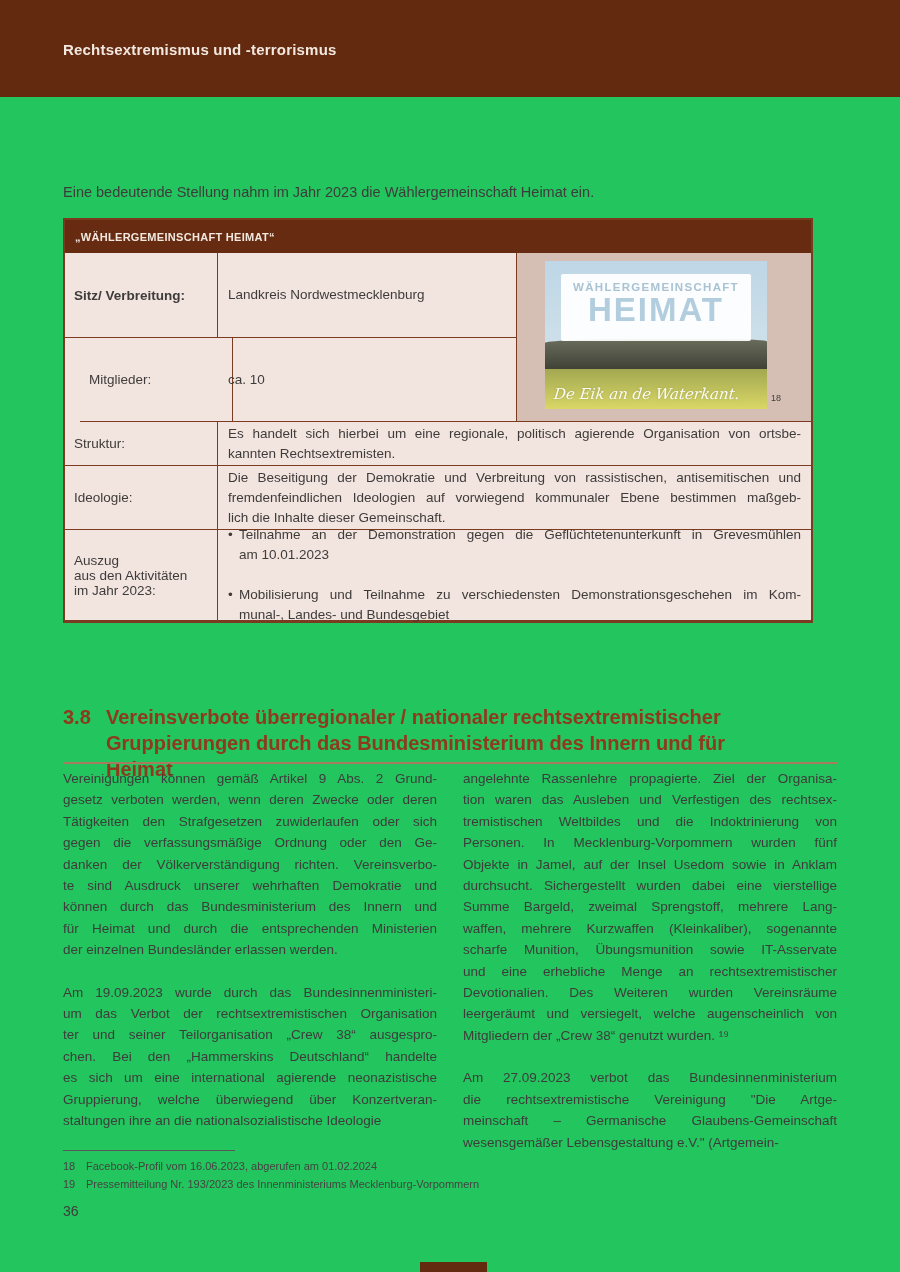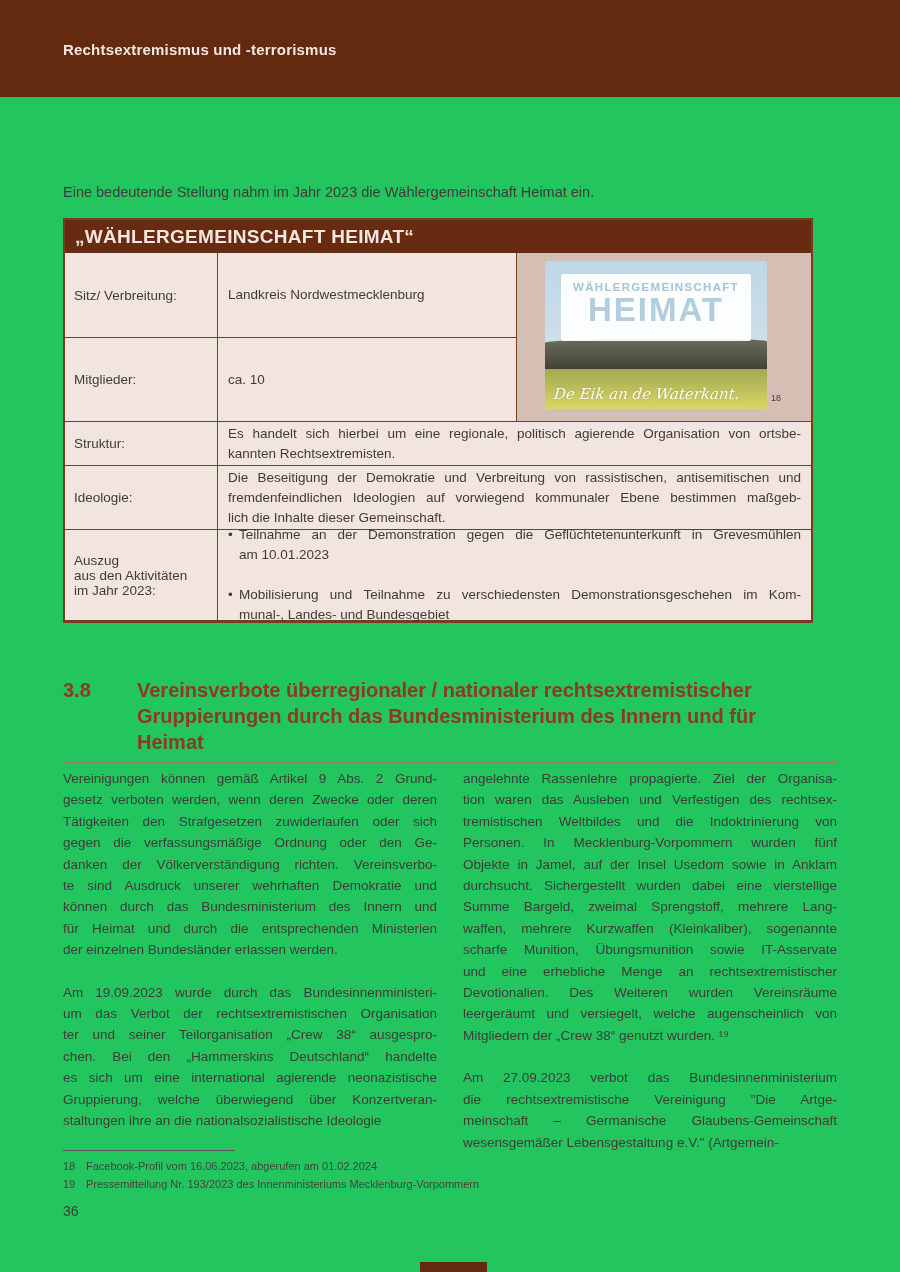--- a/index.html
+++ b/index.html
@@ -13,30 +13,30 @@
   .banner { position:absolute; left:0; top:0; width:900px; height:97px; background:#632a10; }
   .banner-title {
     position:absolute; left:63px; top:41px; color:#f2e8df;
     font-size:15px; font-weight:bold; letter-spacing:0.2px;
   }
   
   .intro { position:absolute; left:63px; top:184px; width:774px; font-size:14.5px; }
   
   .infobox { position:absolute; left:63px; top:218px; width:750px; border:2px solid #7b3b20; border-bottom-width:3px; }
   .infobox-header { height:33px; background:#662b10; display:flex; align-items:center; padding-left:10px; }
-  .infobox-title { color:#f2e8df; font-size:19px; font-weight:bold; letter-spacing:0.3px; }
+  .infobox-title { color:#f2e8df; font-size:11px; font-weight:bold; letter-spacing:0.3px; }
   .infobox-body { position:relative; width:746px; height:367px; background:#f2e4de; font-size:13.5px; }
   .cell { position:absolute; border-color:#7b3b20; border-style:solid; border-width:0; }
   .label-cell { display:flex; align-items:center; padding:4px 8px 4px 9px; border-right-width:1px; }
   .value-cell { display:flex; flex-direction:column; justify-content:center; padding:4px 10px; line-height:20px; }
   .bb { border-bottom-width:1px; }
   
-  .r1l { left:0; top:0; width:153px; height:85px; }
+  .r1l { left:0; top:0; width:153px; height:85px;font-weight:bold; }
   .r1v { left:153px; top:0; width:299px; height:85px; border-right-width:1px; }
-  .r2l { left:0; top:85px; width:153px; height:84px; }
+  .r2l { left:15px; top:85px; width:153px; height:84px; }
   .r2v { left:153px; top:85px; width:299px; height:84px; border-right-width:1px;justify-content:center; }
   .imgc { left:452px; top:0; width:294px; height:169px; background:#d5bfb4; border-bottom-width:1px; }
   .r3l { left:0; top:169px; width:153px; height:44px; }
   .r3v { left:153px; top:169px; width:593px; height:44px; }
   .r4l { left:0; top:213px; width:153px; height:64px; }
   .r4v { left:153px; top:213px; width:593px; height:64px; }
   .r5l { left:0; top:277px; width:153px; height:90px; }
   .r5v { left:153px; top:277px; width:593px; height:90px; }
   .just .line { text-align:justify; text-align-last:justify; }
   .just .line:last-child { text-align-last:left; }
@@ -53,21 +53,21 @@
     background:linear-gradient(#a3a851,#d9d766); }
   .photo-logo-box { position:absolute; left:7%; top:9%; width:86%; height:45%;
     background:rgba(255,255,255,0.93); border-radius:2px; text-align:center; }
   .logo-line1 { margin-top:7px; font-size:11.5px; font-weight:bold; letter-spacing:1.3px; color:#a9c3d3; }
   .logo-line2 { font-size:33px; font-weight:bold; letter-spacing:2px; color:#b2cddd; line-height:33px; }
   .photo-caption { position:absolute; left:4%; bottom:4%; width:94%;
     font-family:"DejaVu Serif", serif; font-style:italic; font-size:15px; color:#fdfdf6;
     text-shadow:0 0 2px rgba(120,120,80,0.45); transform:skewX(-6deg); }
   .img-footnote { position:absolute; left:254px; top:140px; font-size:9px; color:#3e3c3b; }
   
-  .section-heading { position:absolute; left:63px; top:677px; width:774px; display:flex; color:#8e3a1d;gap:31px; }
+  .section-heading { position:absolute; left:63px; top:704px; width:774px; display:flex; color:#8e3a1d; }
   .section-number { width:43px; font-size:20px; font-weight:bold; line-height:26px; }
   .section-title { font-size:20px; font-weight:bold; line-height:26px; }
   .heading-rule { position:absolute; left:63px; top:762px; width:774px; height:2px; background:#a87a5f; }
   
   .columns { position:absolute; left:63px; top:768px; width:774px; display:flex; gap:26px; }
   .col { width:374px; font-size:13.5px; line-height:21.4px; }
   .col .para { margin-bottom:21px; }
   .col .para:last-child { margin-bottom:0; }
   
   .footnote-rule { position:absolute; left:63px; top:1150px; width:172px; height:1px; background:#5a5856; }

